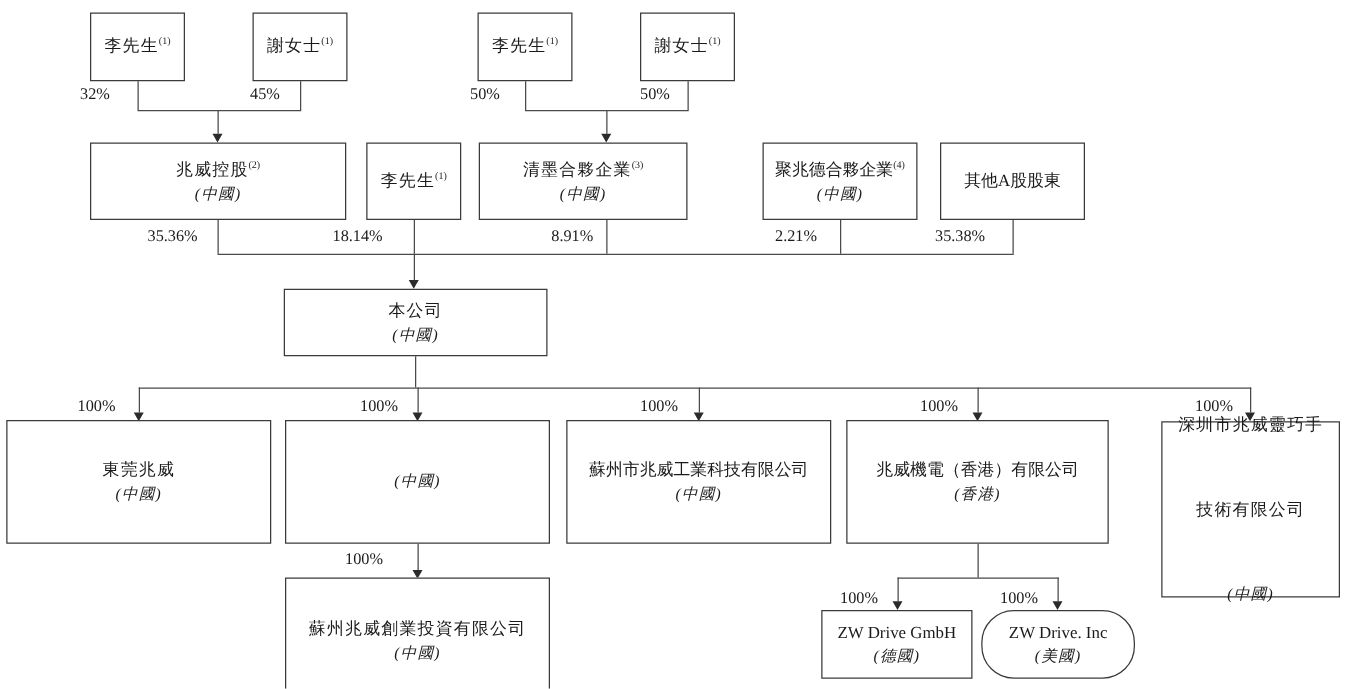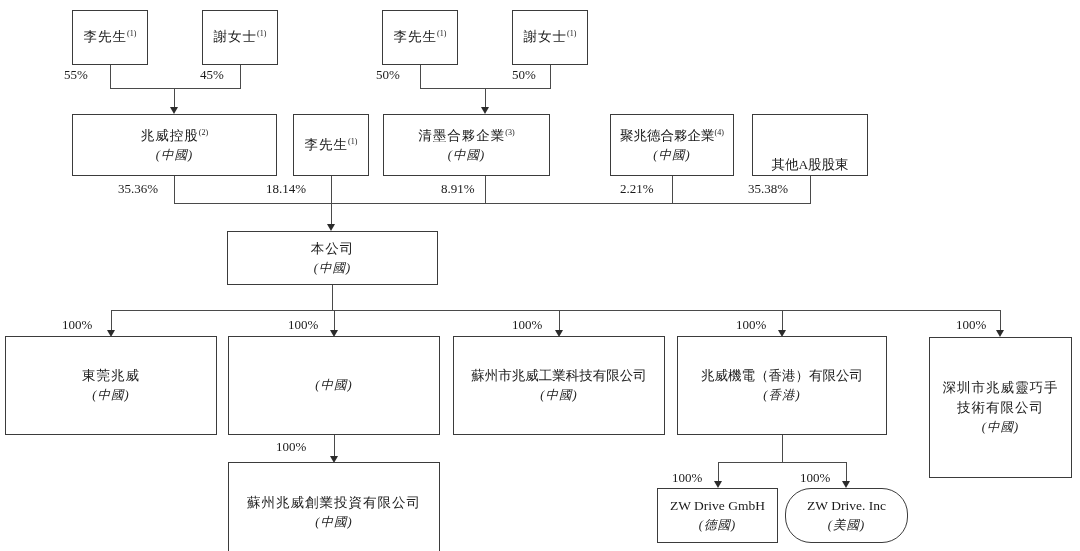--- a/index.html
+++ b/index.html
@@ -62,41 +62,41 @@
   <div class="hl" style="left:110px;top:88px;width:131px;"></div>
   <div class="vl" style="left:174px;top:88px;height:19px;"></div>
   <div class="arw" style="left:170px;top:107px;"></div>
 
   <div class="vl" style="left:420px;top:65px;height:23px;"></div>
   <div class="vl" style="left:550px;top:65px;height:23px;"></div>
   <div class="hl" style="left:420px;top:88px;width:131px;"></div>
   <div class="vl" style="left:485px;top:88px;height:19px;"></div>
   <div class="arw" style="left:481px;top:107px;"></div>
 
-  <div class="pct" style="left:64px;top:67px;">55%</div>
+  <div class="pct" style="left:64px;top:67px;">32%</div>
   <div class="pct" style="left:200px;top:67px;">45%</div>
   <div class="pct" style="left:376px;top:67px;">50%</div>
   <div class="pct" style="left:512px;top:67px;">50%</div>
 
   <div class="node" style="left:72px;top:114px;width:205px;height:62px;">
     <div class="nm"><span>兆威控股</span><sup>(2)</sup></div>
     <div class="cty">(中國)</div>
   </div>
   <div class="node" style="left:293px;top:114px;width:76px;height:62px;">
     <div class="nm"><span>李先生</span><sup>(1)</sup></div>
   </div>
   <div class="node" style="left:383px;top:114px;width:167px;height:62px;">
     <div class="nm"><span>清墨合夥企業</span><sup>(3)</sup></div>
     <div class="cty">(中國)</div>
   </div>
   <div class="node" style="left:610px;top:114px;width:124px;height:62px;">
     <div class="nm" style="letter-spacing:0;"><span>聚兆德合夥企業</span><sup>(4)</sup></div>
     <div class="cty">(中國)</div>
   </div>
-  <div class="node" style="left:752px;top:114px;width:116px;height:62px;justify-content:flex-end;">
+  <div class="node" style="left:752px;top:114px;width:116px;height:62px;">
     <div class="nm" style="letter-spacing:0;">其他A股股東</div>
   </div>
 
   <div class="vl" style="left:174px;top:176px;height:27px;"></div>
   <div class="vl" style="left:331px;top:176px;height:27px;"></div>
   <div class="vl" style="left:485px;top:176px;height:27px;"></div>
   <div class="vl" style="left:672px;top:176px;height:27px;"></div>
   <div class="vl" style="left:810px;top:176px;height:27px;"></div>
   <div class="hl" style="left:174px;top:203px;width:637px;"></div>
   <div class="vl" style="left:331px;top:203px;height:21px;"></div>
@@ -140,21 +140,21 @@
     <div class="cty">(中國)</div>
   </div>
   <div class="node" style="left:453px;top:336px;width:212px;height:99px;">
     <div class="nm" style="letter-spacing:0;">蘇州市兆威工業科技有限公司</div>
     <div class="cty">(中國)</div>
   </div>
   <div class="node" style="left:677px;top:336px;width:210px;height:99px;">
     <div class="nm" style="letter-spacing:0;">兆威機電（香港）有限公司</div>
     <div class="cty">(香港)</div>
   </div>
-  <div class="node" style="left:929px;top:337px;width:143px;height:141px;">
+  <div class="node" style="left:929px;top:337px;width:143px;height:141px;gap:48px;">
     <div class="nm">深圳市兆威靈巧手</div>
     <div class="nm">技術有限公司</div>
     <div class="cty">(中國)</div>
   </div>
 
   <div class="vl" style="left:334px;top:435px;height:21px;"></div>
   <div class="arw" style="left:330px;top:456px;"></div>
   <div class="pct" style="left:276px;top:439px;">100%</div>
 
   <div class="vl" style="left:782px;top:435px;height:27px;"></div>

